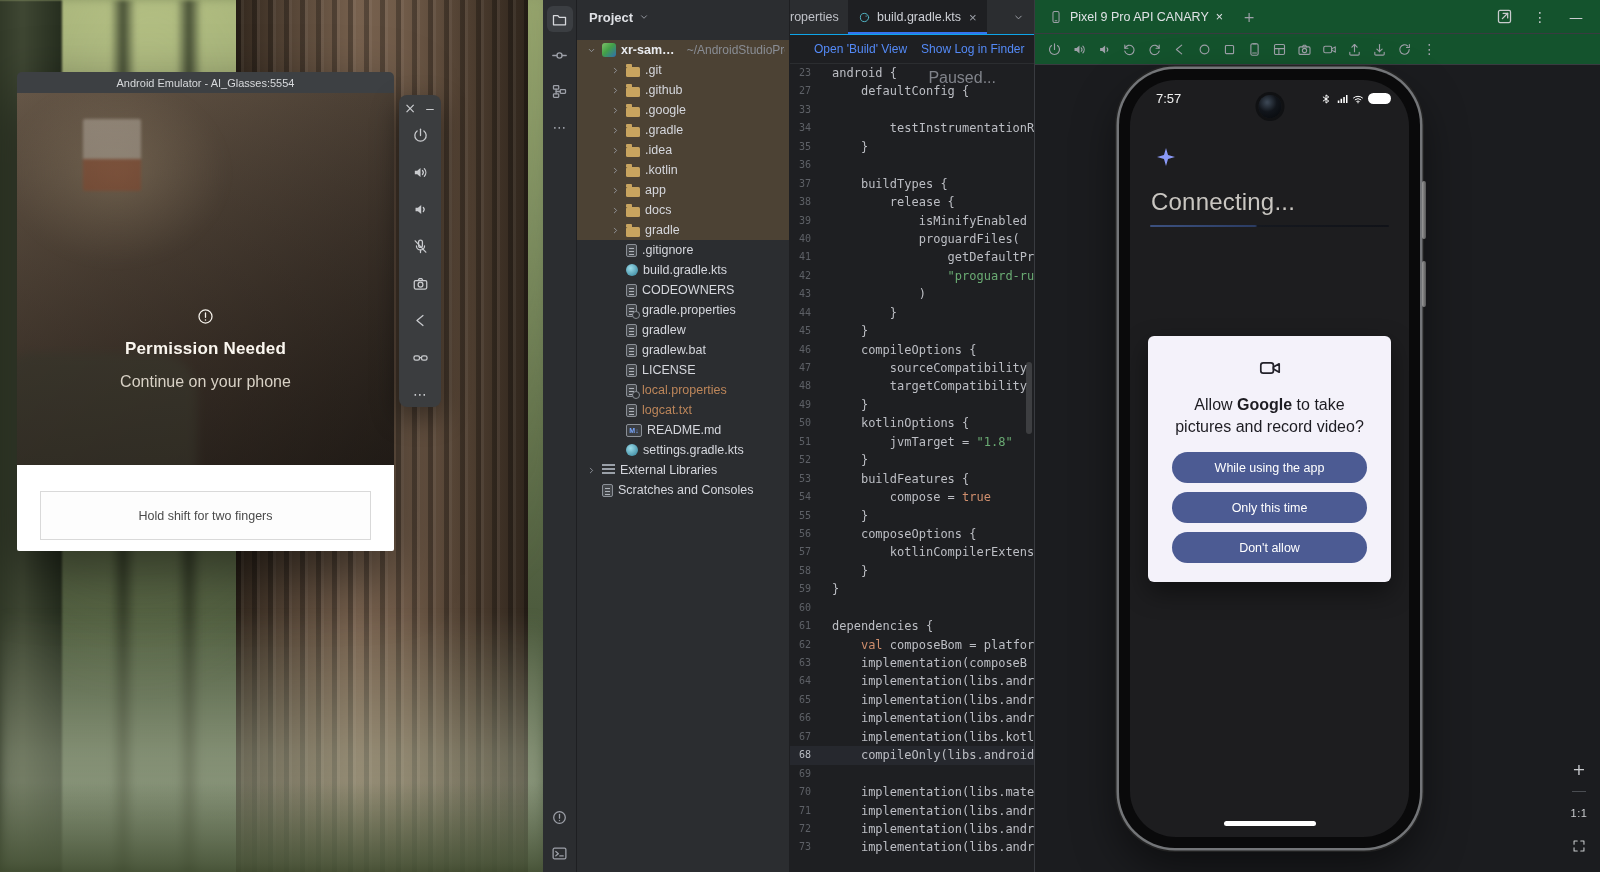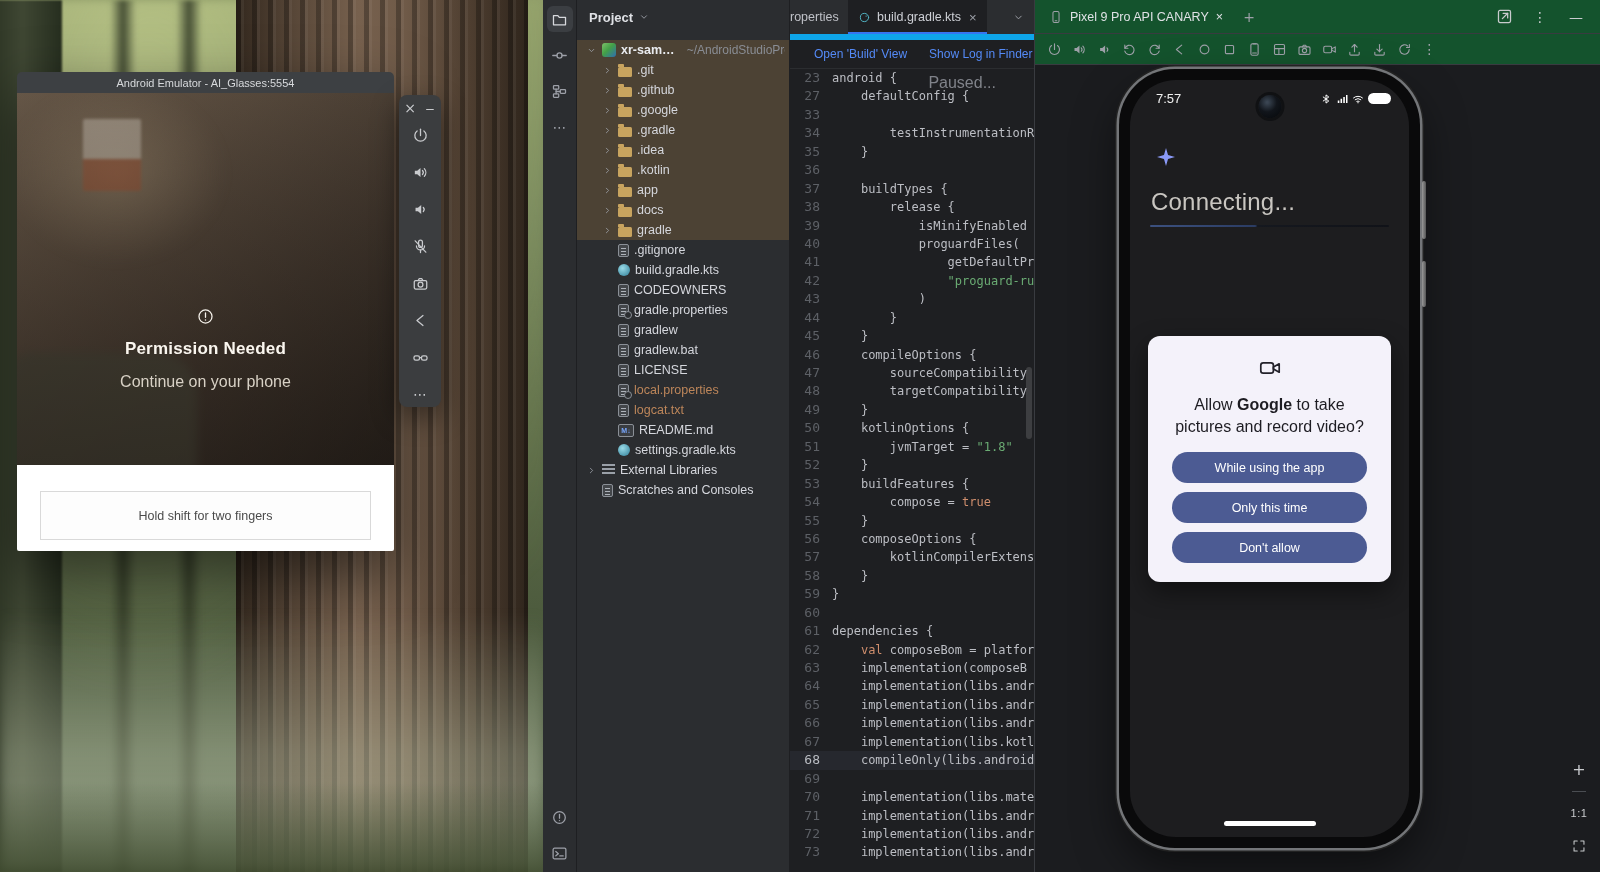--- a/index.html
+++ b/index.html
@@ -72,21 +72,21 @@
   .pp{width:213px;background:#2b2d30;border-right:1px solid #1e1f22;display:flex;flex-direction:column;
     font-size:12.5px;flex:none;box-sizing:border-box}
   .pp-head{height:34px;display:flex;align-items:center;gap:5px;padding-left:12px;color:#dfe1e5;
     font-weight:600;font-size:13px;flex:none}
   .pp-head .ico{width:12px;height:12px;color:#9da0a8}
   .tree{flex:1;overflow:hidden;padding-top:6px}
   .trow{height:20px;display:flex;align-items:center;gap:5px;color:#d5d7dd;white-space:nowrap;
     cursor:pointer;padding-right:4px;overflow:hidden}
   .trow.hl{background:#4c4234}
   .trow.lv0{padding-left:9px}
-  .trow.lv1{padding-left:25px}
+  .trow.lv1{padding-left:33px}
   .chev{width:11px;height:11px;flex:none;color:#9da0a8}
   .chev.none{visibility:hidden}
   .trow .lbl{overflow:hidden;text-overflow:ellipsis}
   .trow .meta{color:#898d94;font-size:12px;overflow:hidden}
   .trow.excl .lbl{color:#bd865a}
   .trow.root .lbl{font-weight:700;color:#e8eaee}
   .fic{flex:none;display:inline-flex;align-items:center;justify-content:center}
   .ic-project{width:14px;height:14px;border-radius:3px;background:linear-gradient(135deg,#7ec16b 0%,#43a047 45%,#2f6db3 100%)}
   .ic-folder{width:14px;height:10px;background:#c8a45f;border-radius:1.5px;position:relative;margin-top:3px}
   .ic-folder::before{content:"";position:absolute;left:0;top:-3px;width:6px;height:3px;background:#c8a45f;border-radius:1px 1px 0 0}
@@ -96,34 +96,34 @@
   .ic-props::after{content:"";position:absolute;right:-4px;bottom:-3px;width:6px;height:6px;border-radius:50%;
     border:1.5px solid #8b9097;background:#2b2d30}
   .ic-gradle{width:12px;height:12px;border-radius:50%;background:radial-gradient(circle at 38% 35%,#9adbe8,#2e7d96)}
   .ic-md{width:14px;height:11px;border-radius:2px;background:#3a3d41;border:1px solid #8b9097;color:#79a7ff;
     font-size:7px;font-weight:700;display:flex;align-items:center;justify-content:center}
   .ic-lib{width:13px;height:13px;
     background:linear-gradient(#9aa0a8 0 2px,transparent 2px 4px,#9aa0a8 4px 6px,transparent 6px 8px,#9aa0a8 8px 10px,transparent 10px 13px)}
 
   .editor{width:245px;background:#1e1f22;display:flex;flex-direction:column;border-right:1px solid #393b40;
     position:relative;flex:none;box-sizing:border-box}
-  .tabs{height:34px;background:#2b2d30;display:flex;align-items:stretch;border-bottom:6px solid #0ea5e9;flex:none}
+  .tabs{height:34px;background:#2b2d30;display:flex;align-items:stretch;border-bottom:1px solid #0ea5e9;flex:none}
   .tab{display:flex;align-items:center;gap:6px;padding:0 10px;font-size:12.5px;color:#ced0d6;position:relative;cursor:pointer}
   .tab.partial{width:52px;flex:none;padding:0 6px 0 0;overflow:hidden;color:#bfc1c7}
   .tab.active{background:#1e1f22}
   .tab.active::after{content:"";position:absolute;left:0;right:0;bottom:0;height:2px;background:#3574f0}
   .tab .tabg{width:13px;height:13px;color:#52b6c6}
   .tab .tx{color:#9da0a8;font-size:13px;margin-left:2px}
   .tabs-more{align-self:center;margin-left:auto;margin-right:4px;color:#9da0a8}
-  .banner{height:28px;display:flex;align-items:center;gap:22px;padding-left:24px;font-size:12px;flex:none;
+  .banner{height:28px;display:flex;align-items:center;gap:14px;padding-left:24px;font-size:12px;flex:none;
     background:#1e1f22;border-bottom:1px solid #2b2d30;white-space:nowrap;overflow:hidden}
   .banner a{color:#548af7;cursor:pointer}
   .code{flex:1;position:relative;font-family:"DejaVu Sans Mono",monospace;font-size:12px;overflow:hidden}
   .cline{height:18.45px;line-height:18.45px;white-space:pre;display:flex;overflow:hidden}
-  .cline .gut{width:30px;flex:none;text-align:right;padding-right:12px;color:#5d6066;font-size:13px}
+  .cline .gut{width:30px;flex:none;text-align:center;padding-right:12px;color:#5d6066;font-size:10px}
   .cline.cur{background:#26282e}
   .cline.cur .gut{color:#b9bcc2}
   .ct{color:#bcbec4}.ck{color:#cf8e6d}.cs{color:#6aab73}
   .paused{position:absolute;top:5px;right:38px;color:#80838a;font-size:16px;font-family:"Liberation Sans",sans-serif}
   .ed-scroll{position:absolute;right:2px;top:298px;width:6px;height:72px;border-radius:3px;background:rgba(255,255,255,.14)}
 
   
   .dev{flex:1;background:#14532d;display:flex;flex-direction:column;position:relative}
   .dev-tabs{height:33px;display:flex;align-items:center;padding:0 12px 0 10px;border-bottom:1px solid #393b40;
     flex:none;color:#dfe1e5}
@@ -146,21 +146,21 @@
     justify-content:space-between;color:#f0f0f0;font-size:13px}
   .sbi{display:flex;align-items:center;gap:4px;color:#fff}
   .sbi .ico{width:12px;height:12px;stroke-width:2}
   .batt{width:23px;height:11px;border-radius:5.5px;background:#fff}
   .punch{position:absolute;top:15px;left:50%;transform:translateX(-50%);width:23px;height:23px;border-radius:50%;
     background:radial-gradient(circle at 38% 32%,#3a4552 4%,#11151b 45%,#05070a 100%);box-shadow:0 0 0 3px #101113}
   .spk{position:absolute;left:25px;top:66px;width:22px;height:22px;color:#8a99f6;stroke:none}
   .conn{position:absolute;left:21px;top:108px;font-size:24px;color:#c9c6c1;letter-spacing:.2px}
   .progress{position:absolute;left:20px;right:20px;top:145px;height:2px;border-radius:1px;
     background:linear-gradient(90deg,#3c517f 0%,#2b3c63 44%,#15181f 45%,#101218 100%)}
-  .pdialog{position:absolute;left:18px;right:18px;top:256px;background:#f4f2fa;border-radius:12px;
+  .pdialog{position:absolute;left:18px;right:18px;top:256px;background:#f4f2fa;border-radius:6px;
     padding:20px 22px 10px;text-align:center;box-shadow:0 10px 26px rgba(0,0,0,.45);box-sizing:border-box}
   .pdialog .dico{width:24px;height:24px;color:#23222a;stroke-width:1.7}
   .pmsg{margin-top:10px;font-size:16px;color:#1d1c22;line-height:1.38}
   .pbtns{margin:14px 2px 0}
   .pbtn{display:block;width:100%;height:31px;border:none;border-radius:16px;background:#4c5b93;color:#fff;
     font-size:12.5px;margin-bottom:9px;cursor:pointer}
   .navpill{position:absolute;bottom:11px;left:50%;transform:translateX(-50%);width:92px;height:5px;
     border-radius:3px;background:#fff}
   .zoomctl{position:absolute;right:9px;bottom:14px;display:flex;flex-direction:column;align-items:center;
     gap:9px;color:#9da0a8}

